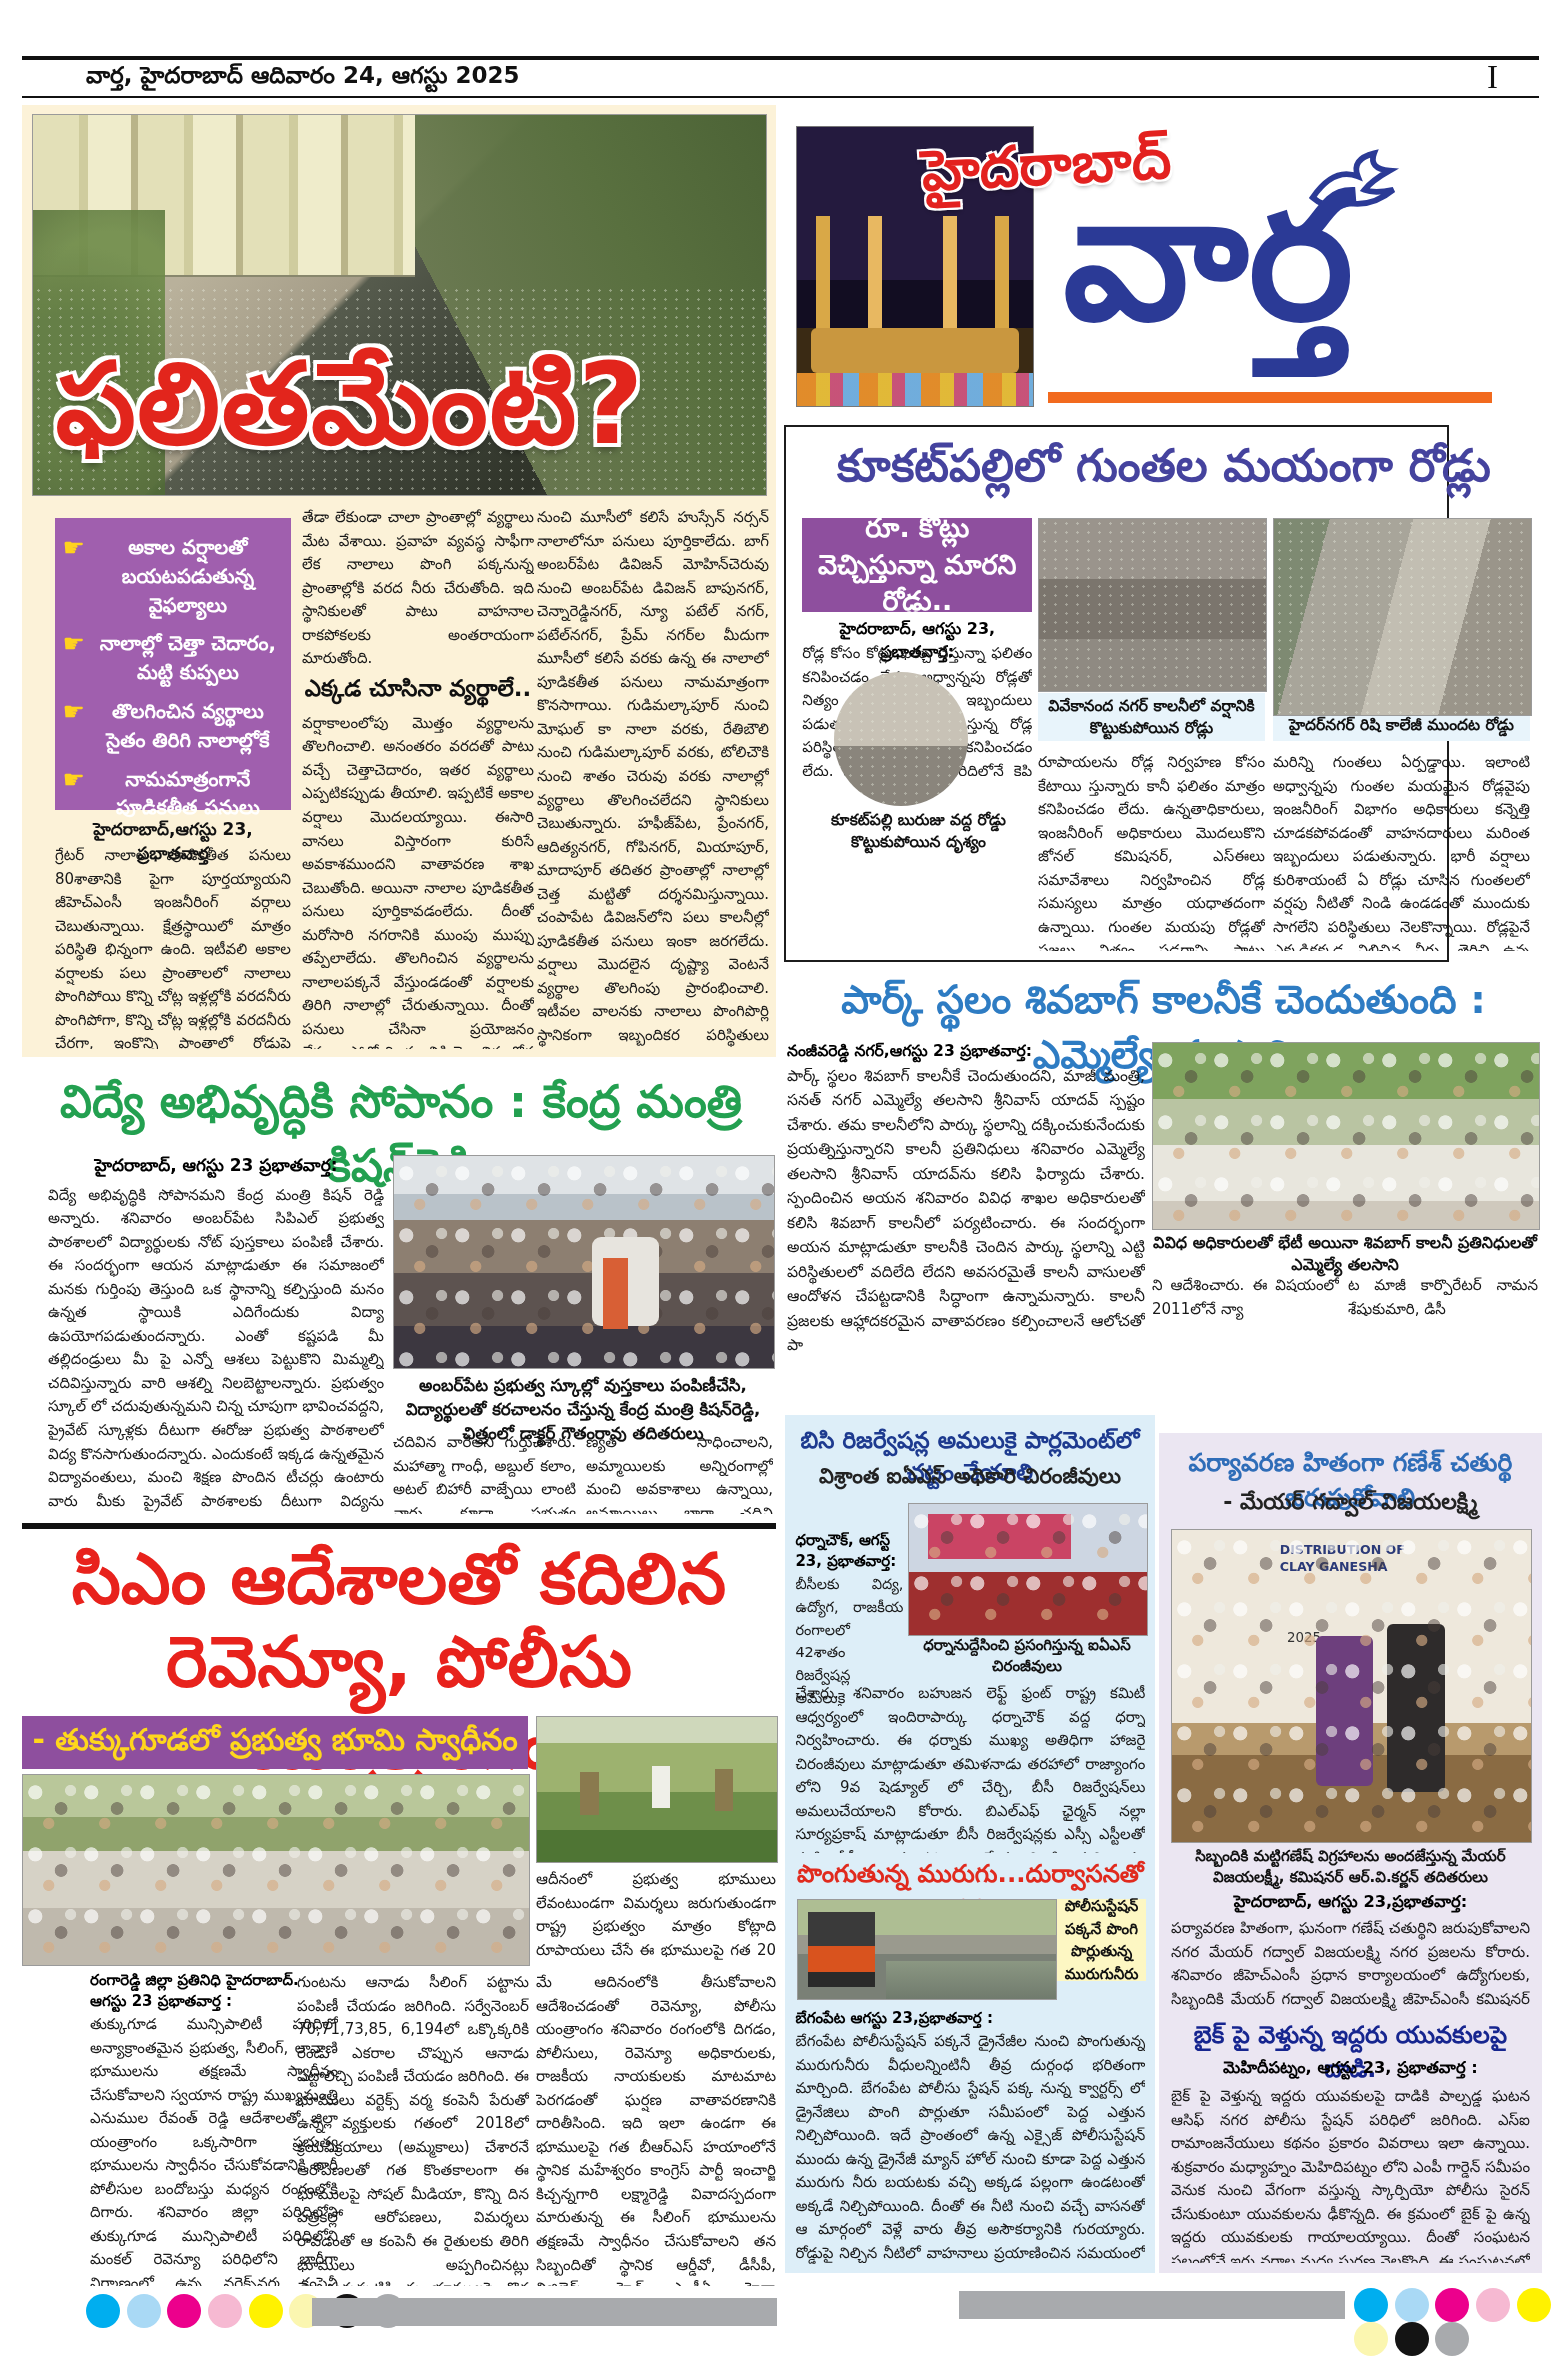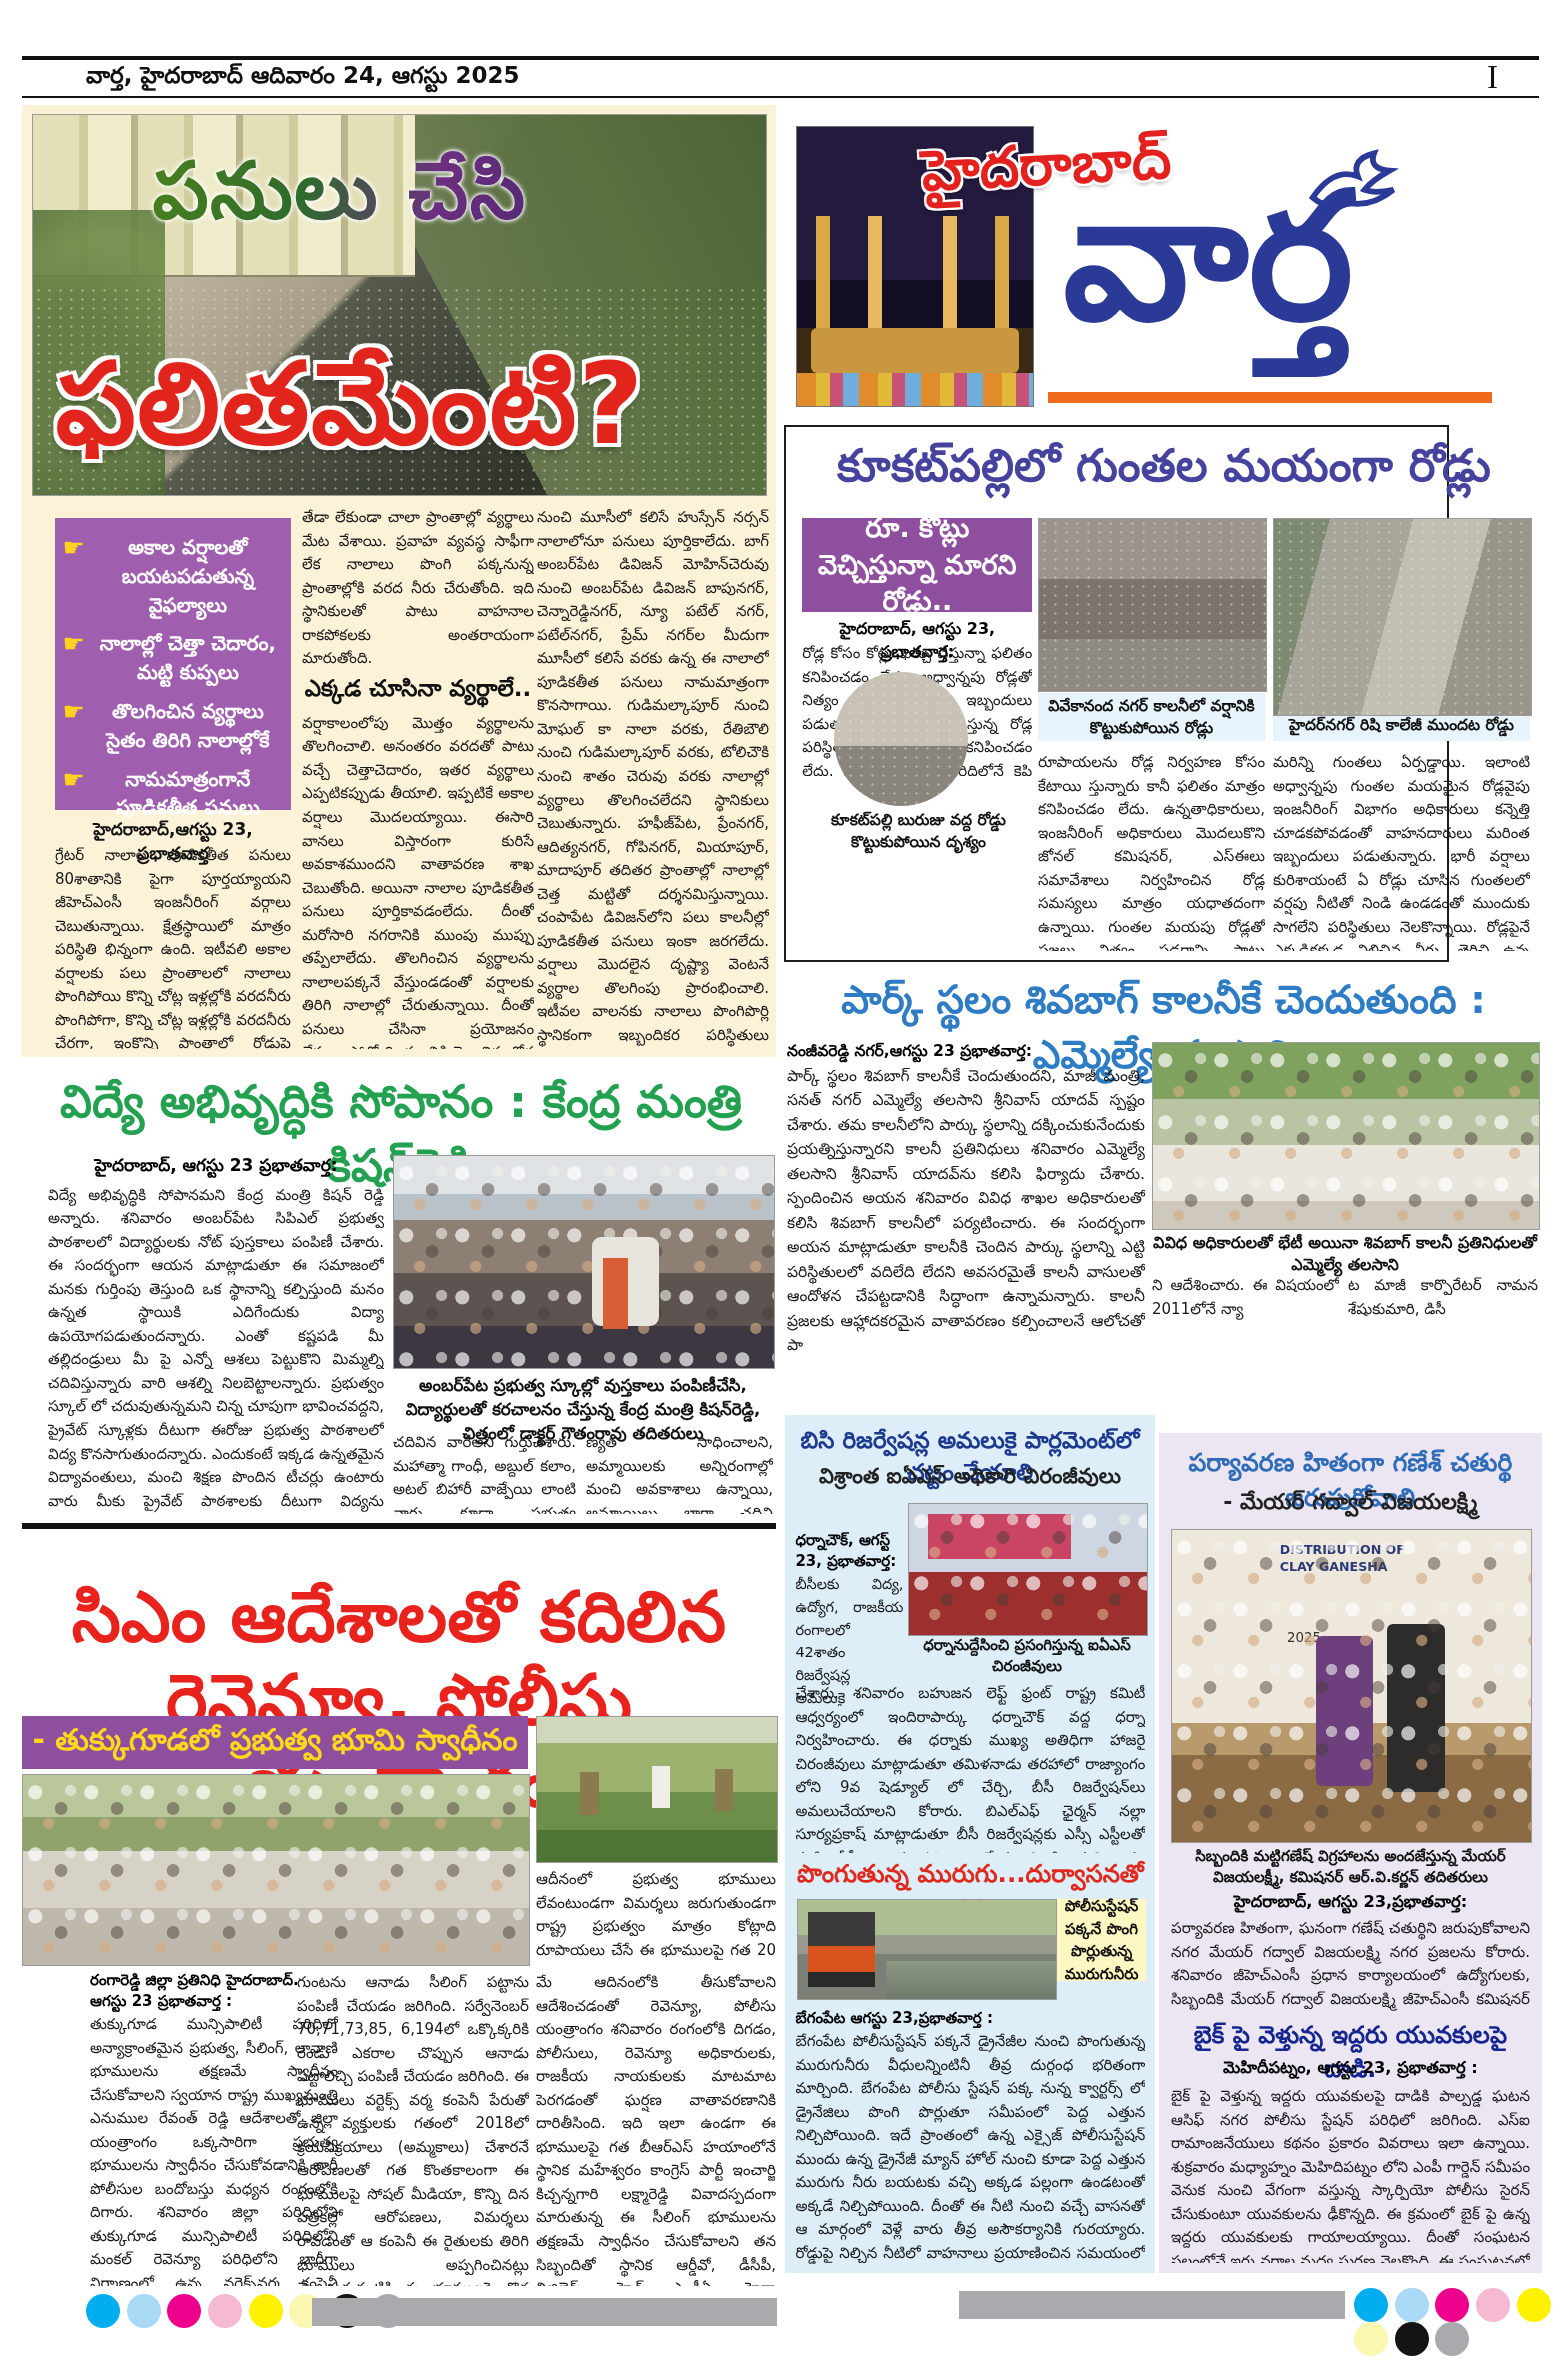--- a/index.html
+++ b/index.html
@@ -49,21 +49,20 @@
   <div class="abs" style="left:22px;top:105px;width:754px;height:952px;background:#fcf2d8;">
 
     <div class="ph" style="left:10.4px;top:9px;width:733px;height:380px;
          background:linear-gradient(62deg,transparent 55%,rgba(109,125,82,.9) 55%,#59703f 78%,#4c6336 100%),
                     linear-gradient(135deg,#b9b19b 28%,#a59d88 44%,#565b4d 45%,#3f4438 62%,#2f3329 78%,#494f41 100%);">
       <div class="abs" style="left:0;top:0;width:52%;height:42%;border-bottom:2.2px solid #88876d;
            background:repeating-linear-gradient(90deg,#e3e0b8 0 46px,#cfcc9e 46px 55px,#efeccb 55px 98px,#b9b489 98px 105px);"></div>
       <div class="abs" style="left:0;bottom:0;width:18%;height:75%;
            background:radial-gradient(circle at 30% 60%,#5d7a3e 0 35%,transparent 70%),radial-gradient(circle at 60% 30%,#6d8a48 0 30%,transparent 65%),#516b37;opacity:.9;"></div>
       <div class="speckle" style="top:45%;"></div>
-      <div class="abs lead-h1" style="left:119px;top:30px;">పనులు చేసి</div>
       <div class="abs lead-h2" style="left:22px;top:223px;">ఫలితమేంటి?</div>
     </div>
 
     <div class="abs" style="left:33px;top:413px;width:236px;height:292px;background:#a05fae;padding:6px 3px;box-sizing:border-box;">
         <div class="bullet-item">
           <span class="hand">☛</span>
           <span>అకాల వర్షాలతో బయటపడుతున్న వైఫల్యాలు</span>
         </div>
         <div class="bullet-item">
           <span class="hand">☛</span>
@@ -104,21 +103,21 @@
     <div class="abs" style="left:52%;top:38%;width:67px;height:89px;background:#e7e4de;border-radius:9px;"></div>
     <div class="abs" style="left:55%;top:48%;width:25px;height:71px;background:#d85f35;"></div>
   </div>
   <div class="abs cap" style="left:393px;top:1373px;width:380px;font-size:16.7px;line-height:1.45;">అంబర్‌పేట ప్రభుత్వ స్కూల్లో వుస్తకాలు పంపిణీచేసి, విద్యార్థులతో కరచాలనం చేస్తున్న కేంద్ర మంత్రి కిషన్‌రెడ్డి, చిత్రంలో డాక్టర్ గౌతంరావు తదితరులు</div>
 
   <div class="abs bt" style="left:393px;top:1431px;width:183px;height:83px;">చదివిన వారేఅని గుర్తుచేశారు. మహాత్మా గాంధీ, అబ్దుల్ కలాం, అటల్ బిహారీ వాజ్పేయి లాంటి వారు కూడా ప్రభుత్వ పాఠశాలల్లో చదివిన వారే అన్నారు. ఈ పోటీ ప్రపంచంలో ఉన్నతంగా ఎదగాలంటే అత్యధిక మార్కులు సాధించడ అన్నిరంగాల్లో నైపు</div>
   <div class="abs bt" style="left:586px;top:1431px;width:187px;height:83px;">ణ్యత సాధించాలని, అమ్మాయిలకు అన్నిరంగాల్లో మంచి అవకాశాలు ఉన్నాయి, అమ్మాయిలు బాగా చదివి ఉన్నతంగా ఎదగాలని ఆయన ఆకాంక్షించారు. ఈ కార్యక్రమంలో బిజెపి సీనియర్ నాయకుడు డాక్టర్ గౌతంరావు తదితరులు పాల్గొన్నారు.</div>
 
   <div class="abs rule" style="left:22px;top:1523px;width:754px;height:6px;"></div>
 
-  <div class="abs" style="left:22px;top:1538px;width:754px;text-align:center;font-size:70px;font-weight:bold;color:#e8221c;line-height:1.18;margin-top:38px;">
+  <div class="abs" style="left:22px;top:1538px;width:754px;text-align:center;font-size:70px;font-weight:bold;color:#e8221c;line-height:1.18;">
     <div>సిఎం ఆదేశాలతో కదిలిన</div>
     <div>రెవెన్యూ, పోలీసు యంత్రాంగం</div>
   </div>
 
   <div class="abs" style="left:22px;top:1716px;width:506px;height:53px;background:#8e4f9e;display:flex;align-items:center;justify-content:center;">
     <span style="color:#ffd71c;font-weight:bold;font-size:30px;">- తుక్కుగూడలో ప్రభుత్వ భూమి స్వాధీనం</span>
   </div>
 
   <div class="ph" style="left:22px;top:1774px;width:506px;height:190px;
        background:linear-gradient(180deg,#b9c79a 0 22%,#90a36c 22% 40%,#d6d2c6 40% 70%,#bfb9ad 70%);">

